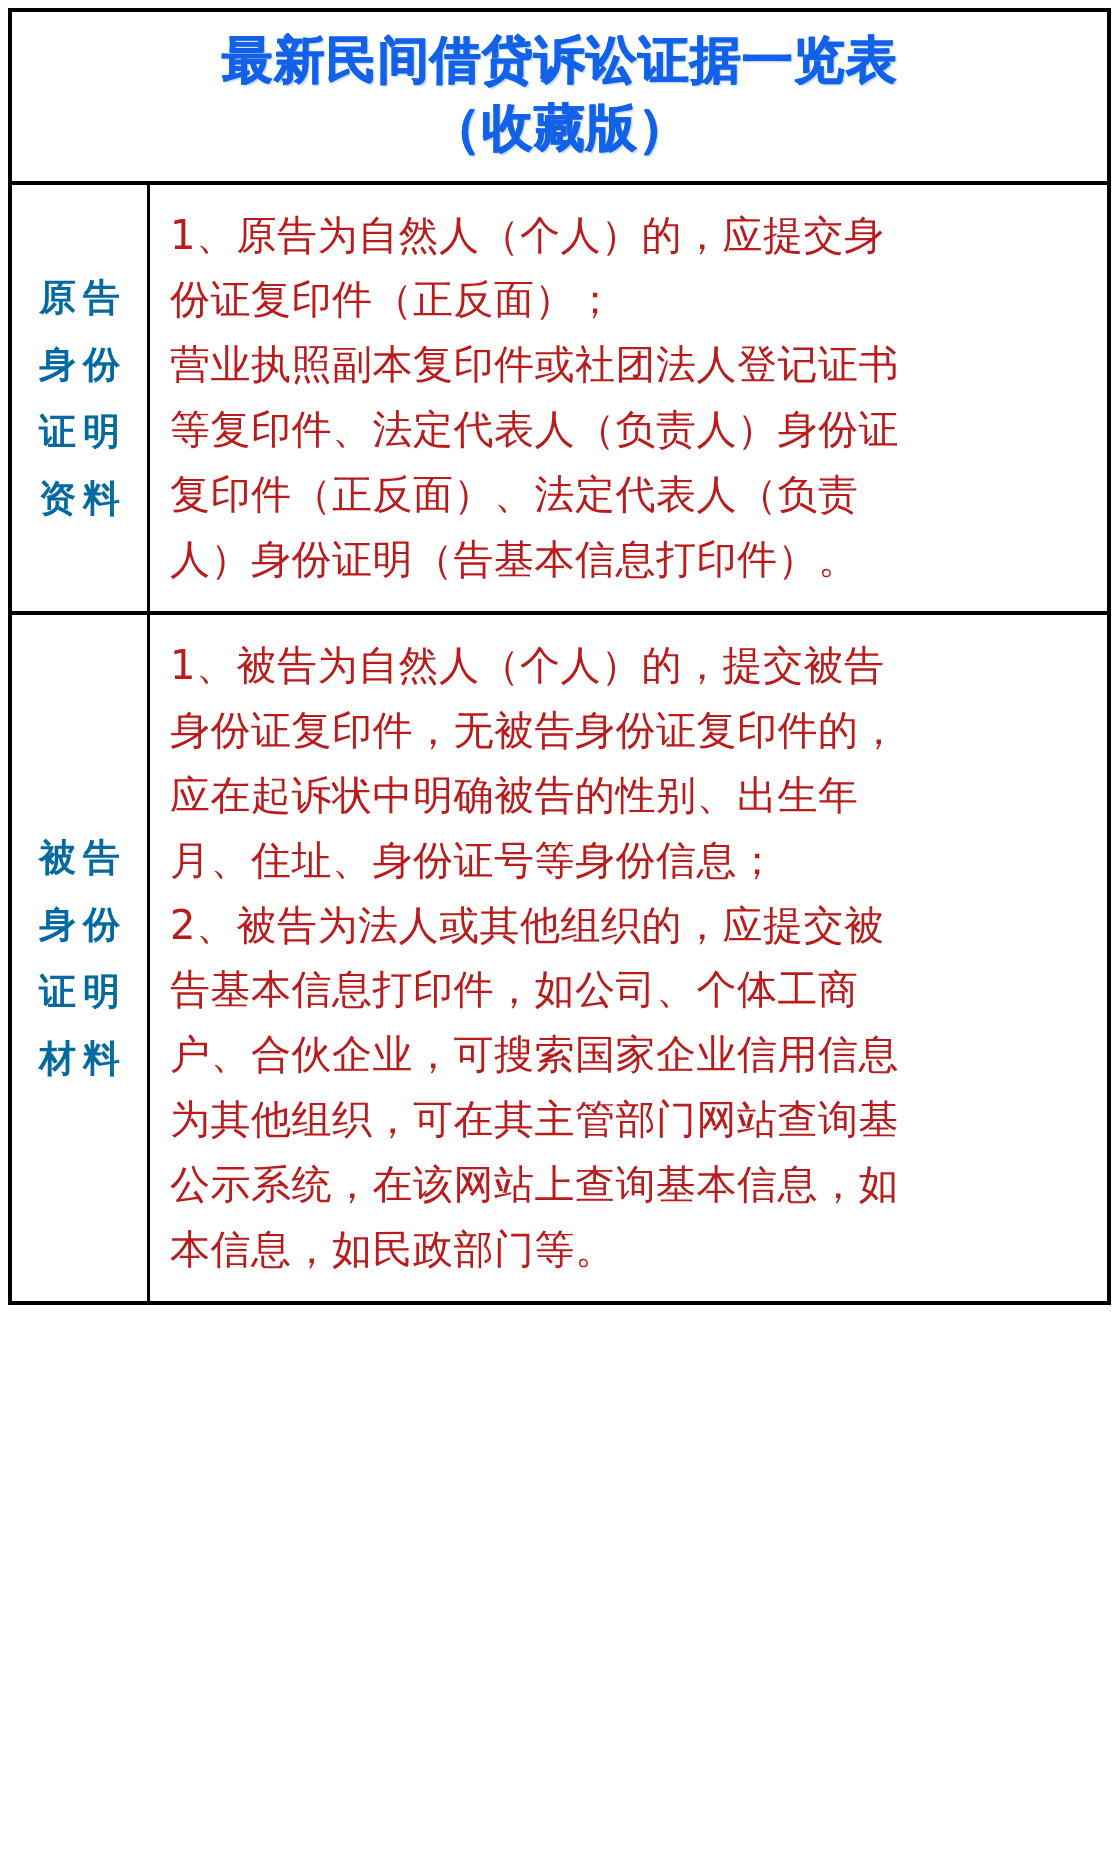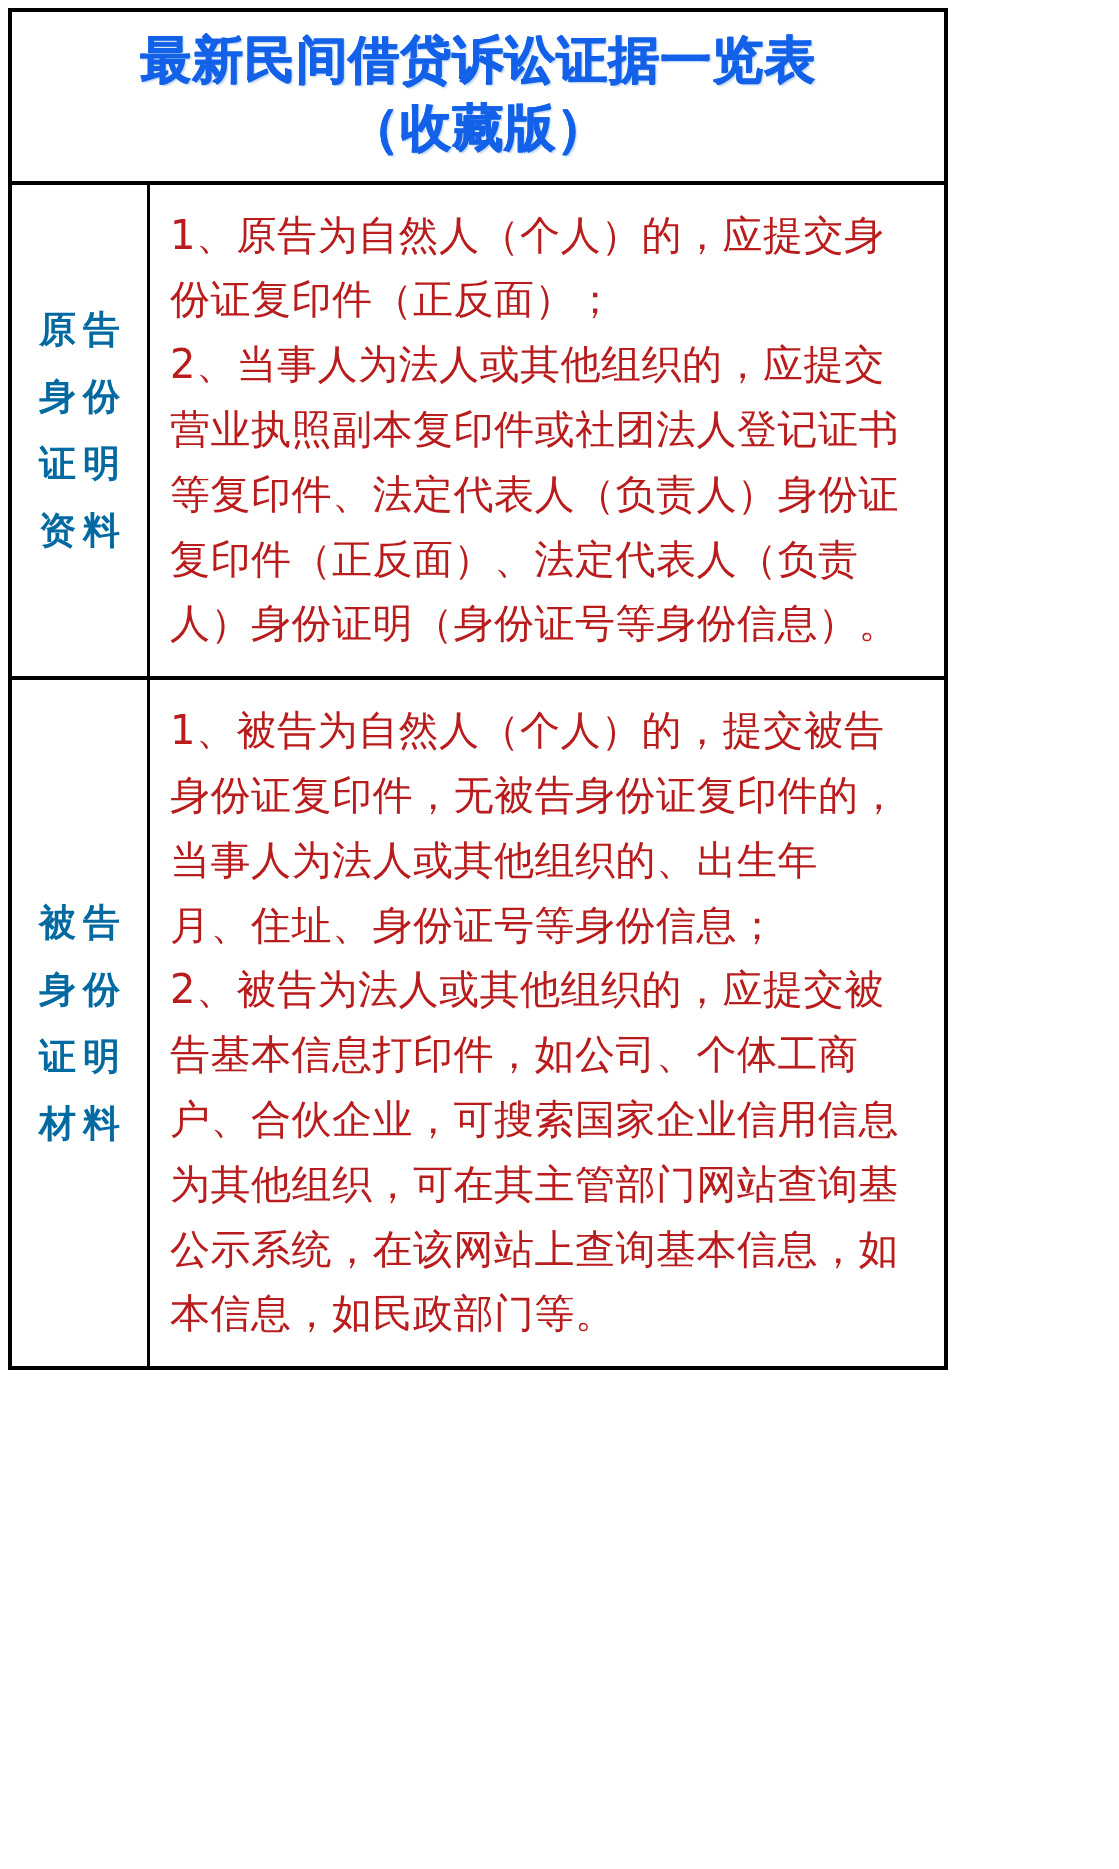--- a/index.html
+++ b/index.html
@@ -17,21 +17,21 @@
     height: 1869px;
     position: relative;
     overflow: hidden;
     background: #ffffff;
     box-sizing: border-box;
   }
   .table-wrap {
     position: absolute;
     left: 8px;
     top: 8px;
-    width: 940px;
+    width: 1103px;
     border: 4px solid #000000;
     border-bottom: 0;
     box-sizing: border-box;
     background: #ffffff;
   }
   .title-row {
     border-bottom: 4px solid #000000;
     padding: 14px 0 18px 0;
     text-align: center;
   }
@@ -100,39 +100,38 @@
     <div class="data-row">
       <div class="row-label">
         <div class="label-line">原告</div>
         <div class="label-line">身份</div>
         <div class="label-line">证明</div>
         <div class="label-line">资料</div>
       </div>
       <div class="row-content">
         <div class="content-line">1、原告为自然人（个人）的，应提交身</div>
         <div class="content-line">份证复印件（正反面）；</div>
-        <div class="content-line">2、当事人为法人或其他组织的，应提交</div>
         <div class="content-line">营业执照副本复印件或社团法人登记证书</div>
         <div class="content-line">等复印件、法定代表人（负责人）身份证</div>
         <div class="content-line">复印件（正反面）、法定代表人（负责</div>
-        <div class="content-line">人）身份证明（身份证号等身份信息）。</div>
+        <div class="content-line">人）身份证明（告基本信息打印件）。</div>
       </div>
     </div>
 
     <div class="data-row">
       <div class="row-label">
         <div class="label-line">被告</div>
         <div class="label-line">身份</div>
         <div class="label-line">证明</div>
         <div class="label-line">材料</div>
       </div>
       <div class="row-content">
         <div class="content-line">1、被告为自然人（个人）的，提交被告</div>
         <div class="content-line">身份证复印件，无被告身份证复印件的，</div>
-        <div class="content-line">当事人为法人或其他组织的、出生年</div>
+        <div class="content-line">应在起诉状中明确被告的性别、出生年</div>
         <div class="content-line">月、住址、身份证号等身份信息；</div>
         <div class="content-line">2、被告为法人或其他组织的，应提交被</div>
         <div class="content-line">告基本信息打印件，如公司、个体工商</div>
         <div class="content-line">户、合伙企业，可搜索国家企业信用信息</div>
         <div class="content-line">为其他组织，可在其主管部门网站查询基</div>
         <div class="content-line">公示系统，在该网站上查询基本信息，如</div>
         <div class="content-line">本信息，如民政部门等。</div>
       </div>
     </div>
 

